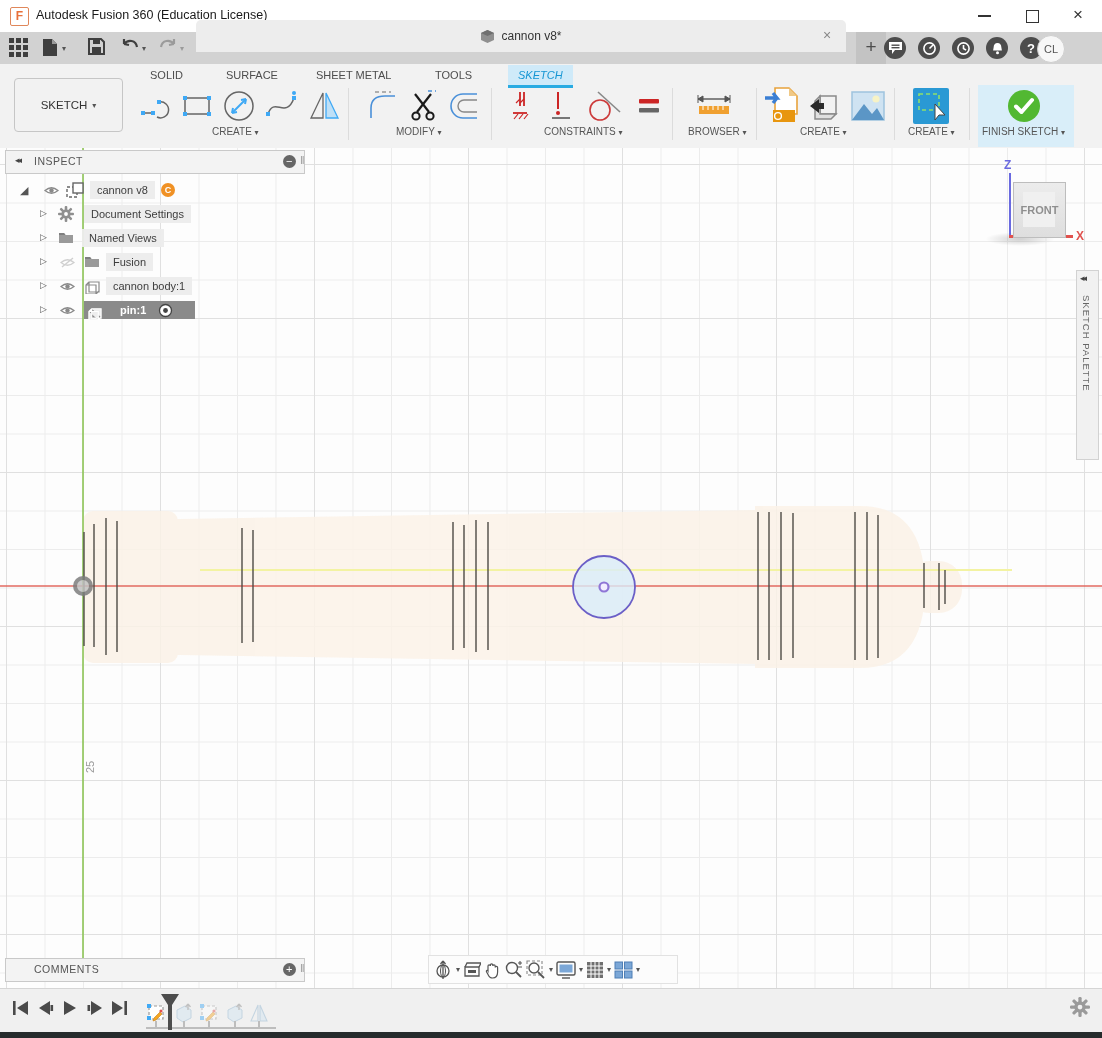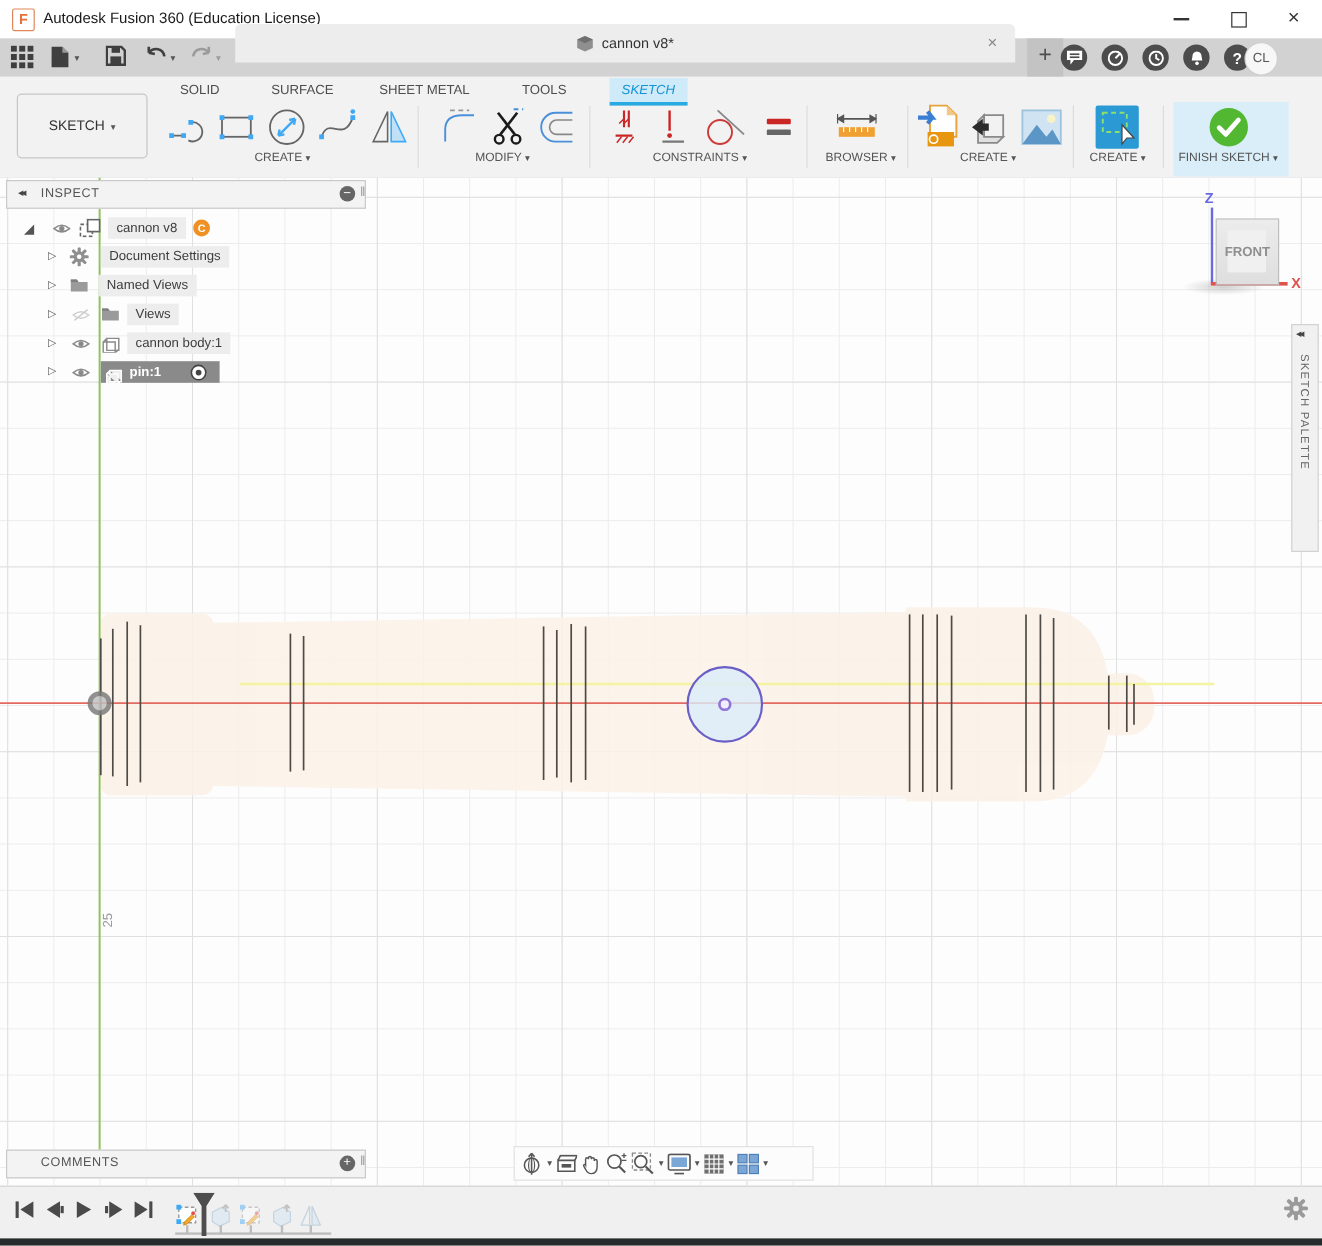--- a/index.html
+++ b/index.html
@@ -467,21 +467,21 @@
             <path d="M1,5.5 Q7.5,0 14,5.5 Q7.5,11 1,5.5 Z" fill="none" stroke="#cfcfcf" stroke-width="1.3"></path>
             <line x1="2" y1="10" x2="13" y2="1" stroke="#cfcfcf" stroke-width="1.3"></line>
           </svg>
         </span>
       <span class="abs" style="left:84px;top:5px;">
           <svg width="16" height="13" viewBox="0 0 16 13">
             <path d="M1,2 h5 l1.5,2 H15 V12 H1 Z" fill="#9a9a9a"></path>
             <path d="M1,2 h5 l1.5,2 H1 Z" fill="#7e7e7e"></path>
           </svg>
         </span>
-      <span class="abs chip" style="left:106px;">Views</span>
+      <span class="abs chip" style="left:106px;">Fusion</span>
     </div>
     <div class="abs trow" style="top:126px;">
       <span class="abs arrow" style="left:40px;">▷</span>
       <span class="abs" style="left:60px;top:7px;">
           <svg width="15" height="11" viewBox="0 0 15 11">
             <path d="M1,5.5 Q7.5,0 14,5.5 Q7.5,11 1,5.5 Z" fill="none" stroke="#8a8a8a" stroke-width="1.3"></path>
             <circle cx="7.5" cy="5.5" r="2.2" fill="#8a8a8a"></circle>
           </svg>
         </span>
       <span class="abs" style="left:84px;top:3px;">
@@ -492,21 +492,21 @@
       <span class="abs chip" style="left:106px;">cannon body:1</span>
     </div>
     <div class="abs trow" style="top:150px;">
       <span class="abs arrow" style="left:40px;">▷</span>
       <span class="abs" style="left:60px;top:7px;">
           <svg width="15" height="11" viewBox="0 0 15 11">
             <path d="M1,5.5 Q7.5,0 14,5.5 Q7.5,11 1,5.5 Z" fill="none" stroke="#8a8a8a" stroke-width="1.3"></path>
             <circle cx="7.5" cy="5.5" r="2.2" fill="#8a8a8a"></circle>
           </svg>
         </span>
-      <span class="abs chip sel" style="left:84px;width:68px;padding-left:24px;">pin:1</span>
+      <span class="abs chip sel" style="left:84px;width:68px;padding-left:36px;">pin:1</span>
       <span class="abs" style="left:87px;top:6px;">
           <svg width="16" height="16" viewBox="0 0 17 17">
             <path d="M5,5 h10 v10 h-10 Z M5,5 L2,8 v9 h10 l3,-3 M2,8 h10 v9" fill="#eee" stroke="#fff" stroke-width="1.2"></path>
           </svg>
         </span>
       <span class="abs" style="left:158px;top:5px;">
           <svg width="15" height="15" viewBox="0 0 15 15">
             <circle cx="7.5" cy="7.5" r="6" fill="#fff" stroke="#444" stroke-width="1.3"></circle>
             <circle cx="7.5" cy="7.5" r="2.4" fill="#444"></circle>
           </svg>

